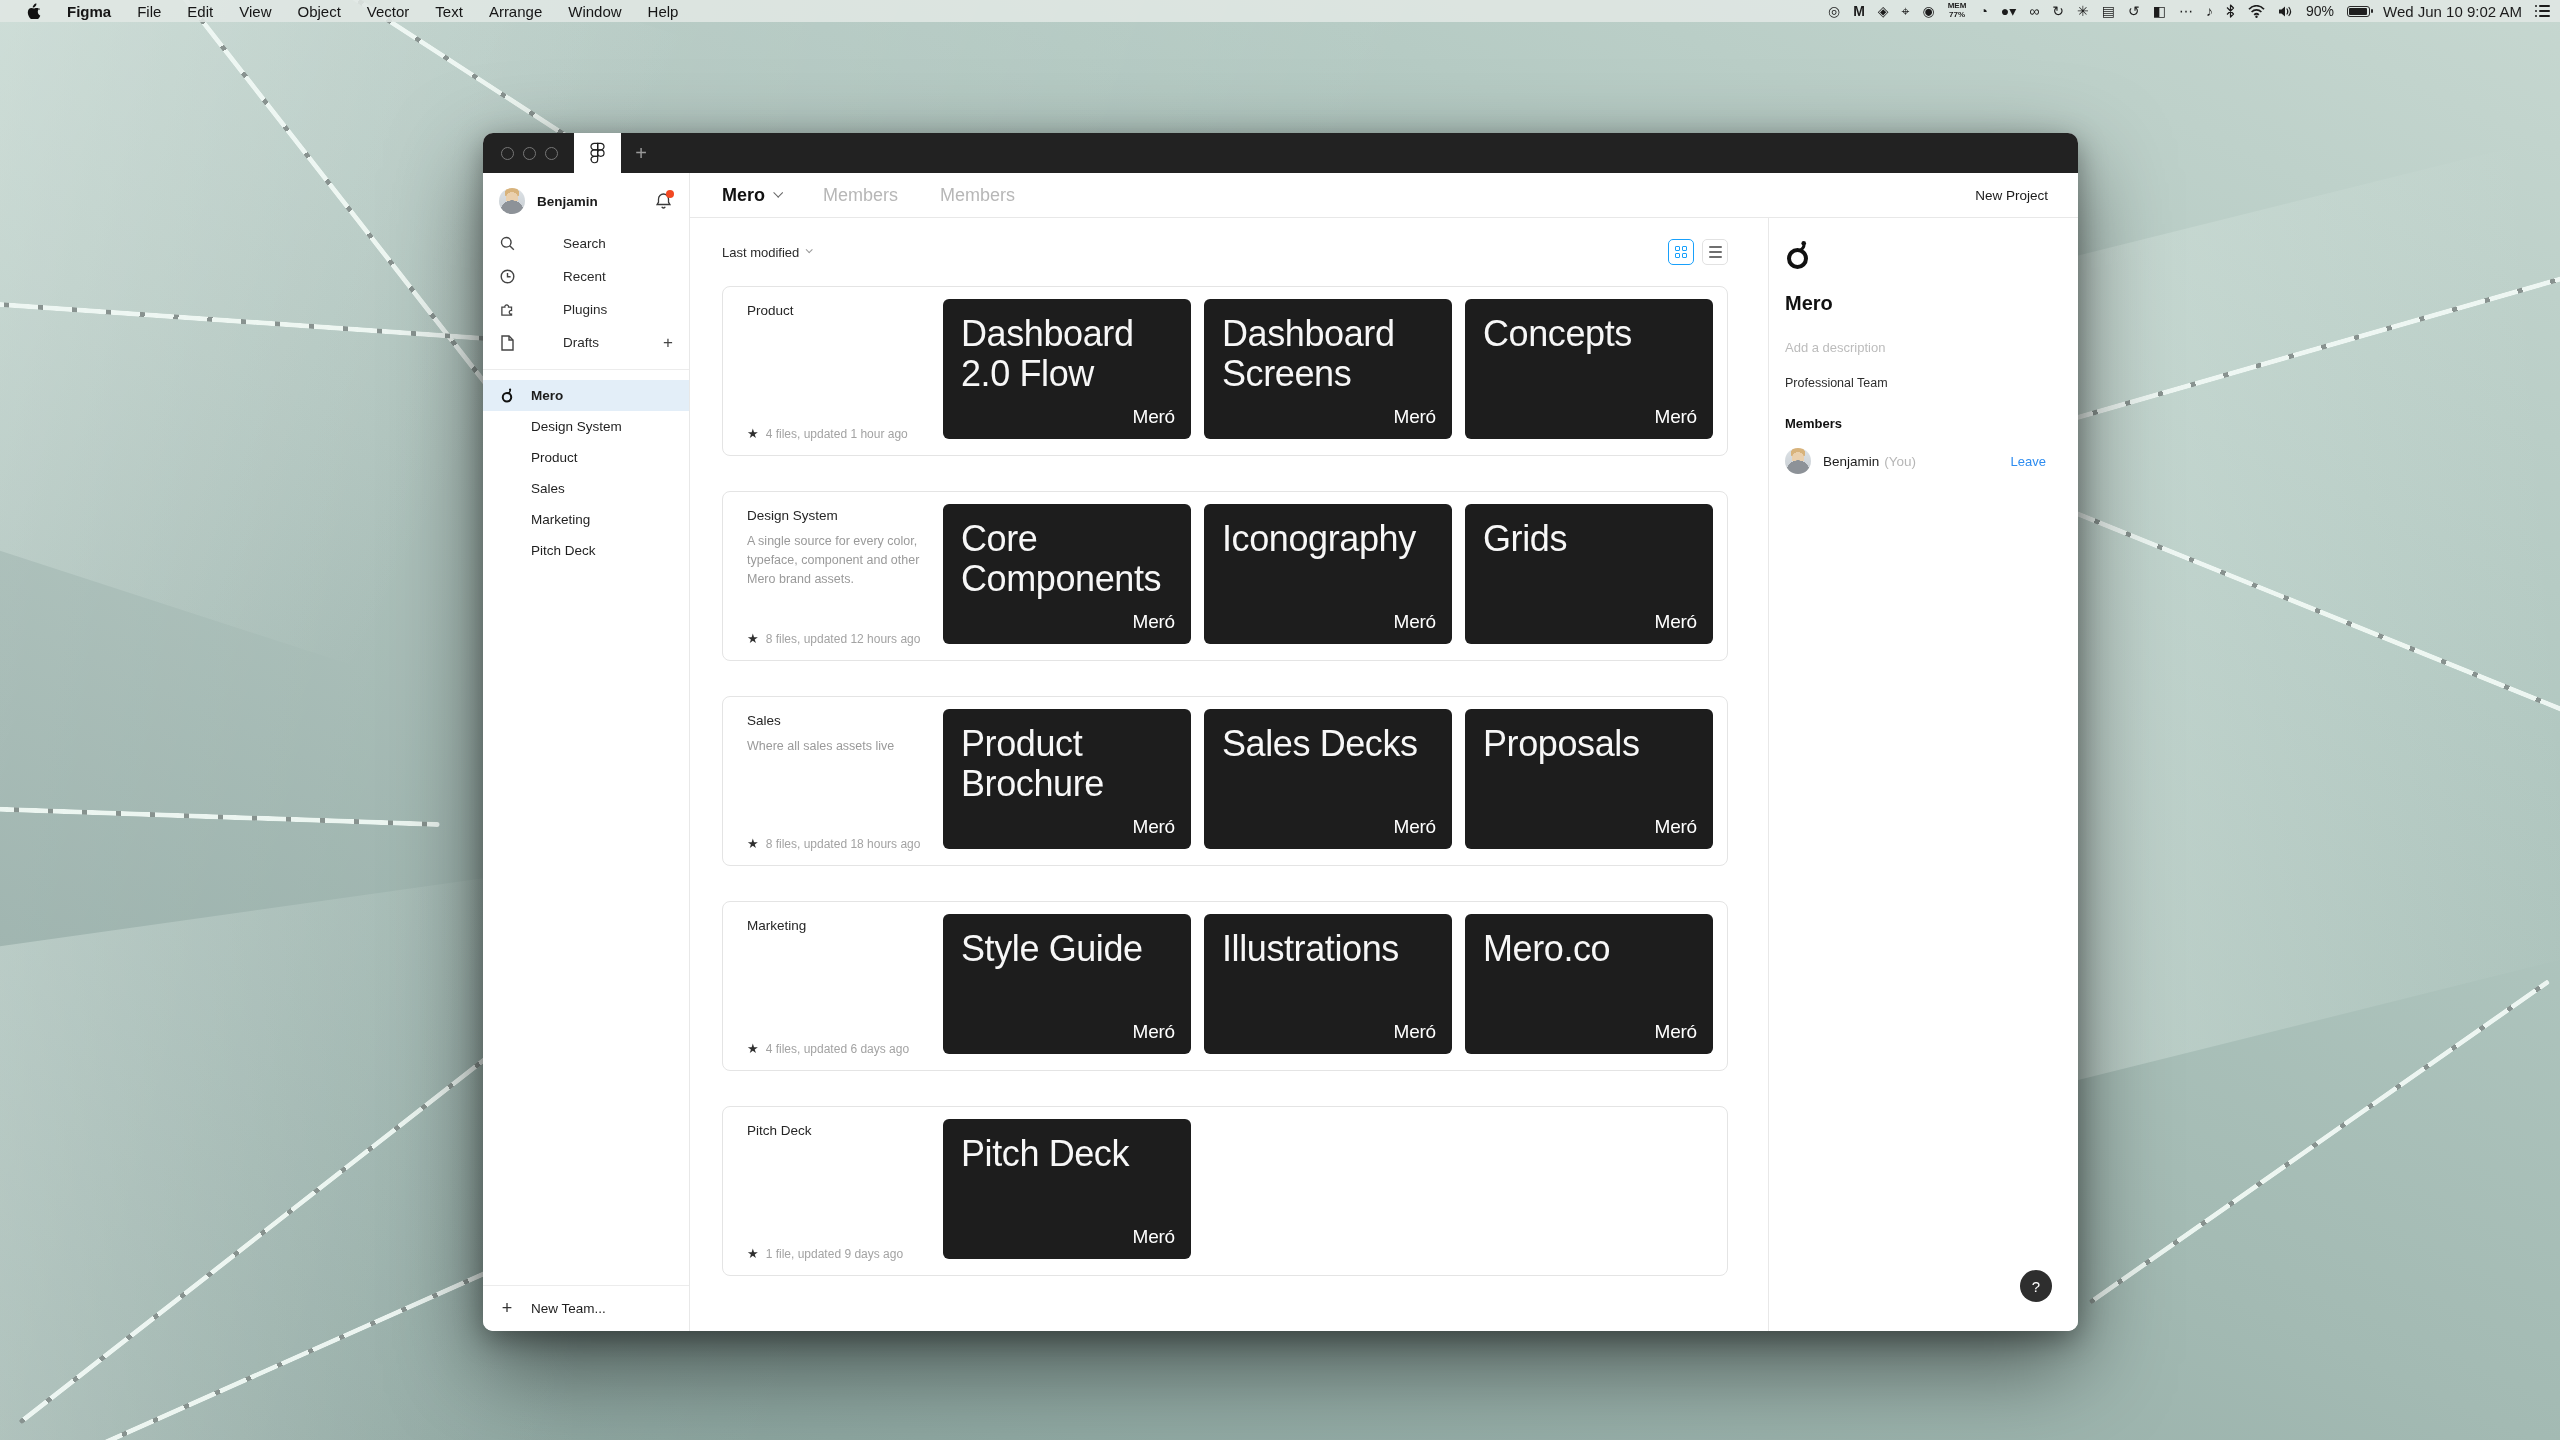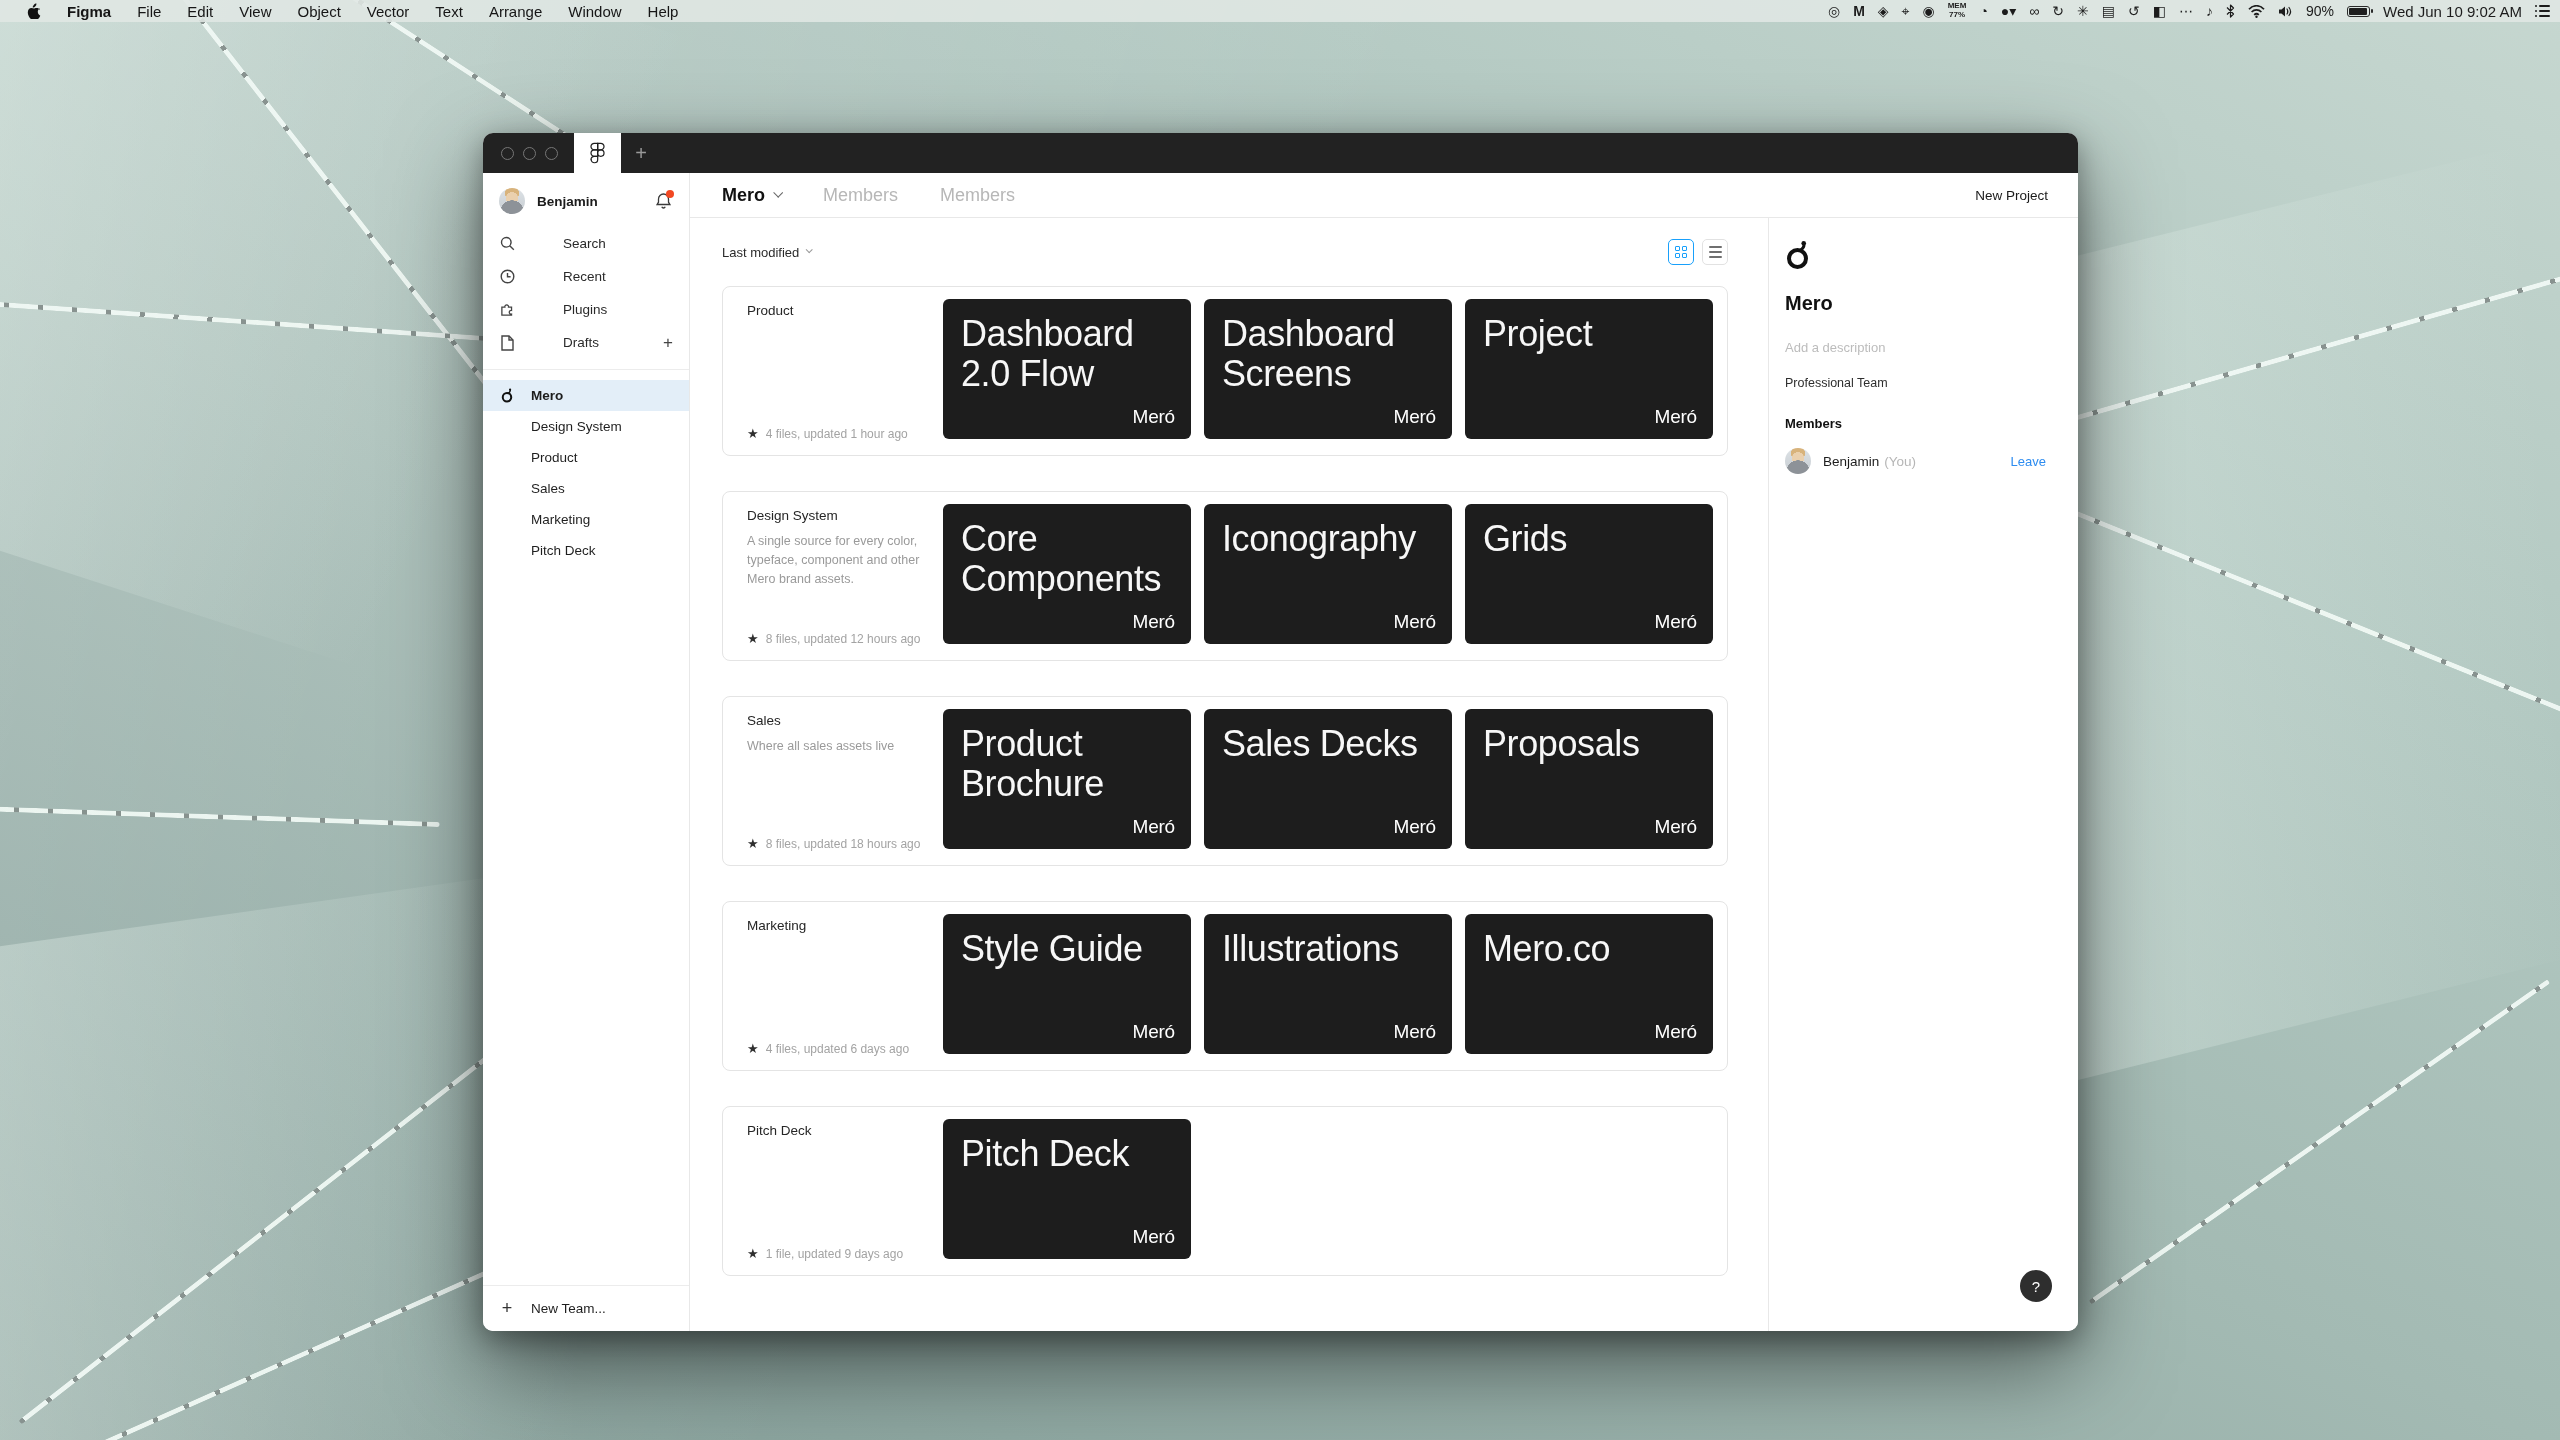--- a/index.html
+++ b/index.html
@@ -393,21 +393,21 @@
               <div class="tiles">
                 <div class="tile">
                   <div class="tile-title">Dashboard 2.0 Flow</div>
                   <div class="tile-mark">Meró</div>
                 </div>
                 <div class="tile">
                   <div class="tile-title">Dashboard Screens</div>
                   <div class="tile-mark">Meró</div>
                 </div>
                 <div class="tile">
-                  <div class="tile-title">Project</div>
+                  <div class="tile-title">Concepts</div>
                   <div class="tile-mark">Meró</div>
                 </div>
               </div>
             </div>
 
             <div class="card">
               <div class="card-info">
                 <div class="card-title">Design System</div>
                 <div class="card-desc">A single source for every color, typeface, component and other Mero brand assets.</div>
                 <div class="card-meta">

